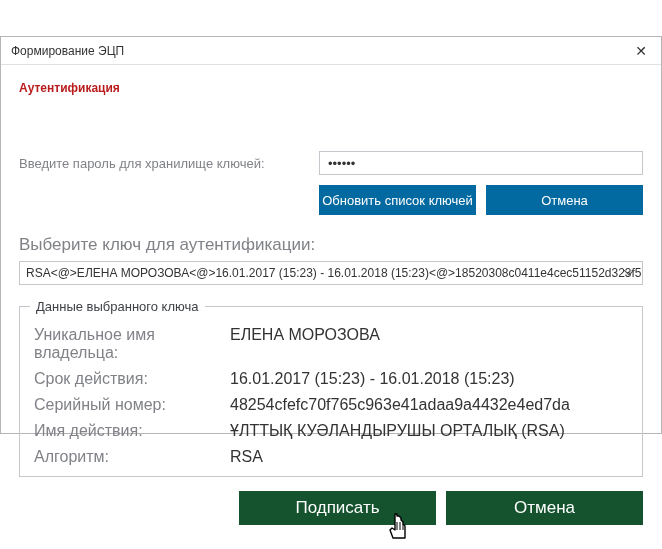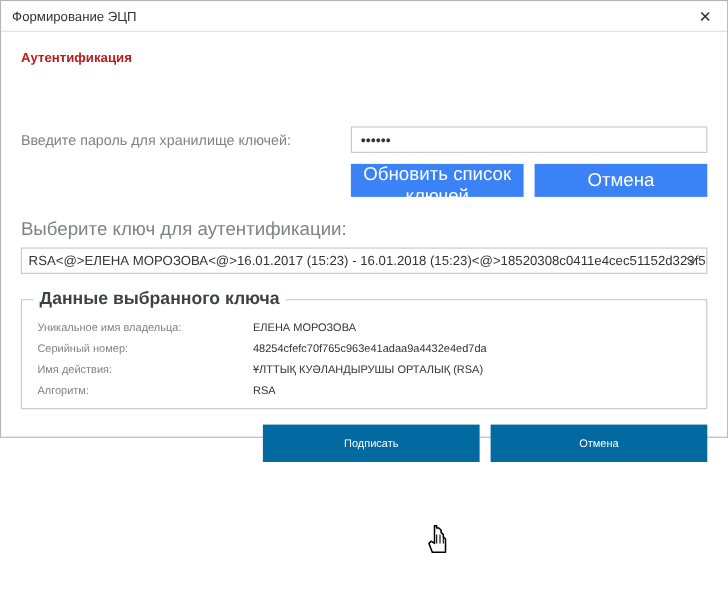--- a/index.html
+++ b/index.html
@@ -9,20 +9,21 @@
     width: 662px;
     height: 549px;
     overflow: hidden;
   }
   .window {
     width: 662px;
     height: 398px;
     border: 1px solid #b5b5b5;
     background: #fff;
     position: relative;
+    margin-top: 36px;
   }
   .titlebar {
     height: 28px;
     display: flex;
     align-items: center;
     justify-content: space-between;
     padding: 0 8px 0 10px;
     font-size: 12px;
     color: #333;
     border-bottom: 1px solid #e0e0e0;
@@ -72,24 +73,24 @@
     display: flex;
     gap: 10px;
     margin-top: 6px;
     margin-bottom: 20px;
     justify-content: flex-end;
     padding-left: 300px;
   }
   .btn {
     flex: 1;
     height: 30px;
-    background: #3b82f6;
+    background: #0369a1;
     color: #fff;
     border: none;
-    font-size: 17px;
+    font-size: 13px;
     font-family: inherit;
     cursor: default;
     text-align: center;
   }
   .select-label {
     font-size: 17px;
     color: #808288;
     margin-bottom: 6px;
   }
   .select-box {
@@ -116,50 +117,50 @@
     display: flex;
     align-items: center;
     justify-content: center;
   }
   fieldset.key-data {
     border: 1px solid #c5c7cc;
     padding: 12px 10px 10px 10px;
     margin-bottom: 14px;
   }
   fieldset.key-data legend {
-    font-size: 16px;
-    font-weight: 700;
+    font-size: 13px;
+    font-weight: 400;
     color: #3e4146;
     padding: 0 6px;
   }
   .kv-row {
     display: flex;
     margin-bottom: 8px;
-    font-size: 10px;
+    font-size: 16px;
   }
   .kv-row .klabel {
     width: 200px;
     color: #808288;
     padding-left: 4px;
   }
   .kv-row .kval {
     color: #333;
     flex: 1;
   }
   .footer-btns {
     display: flex;
     gap: 10px;
     margin-top: 6px;
     padding-left: 220px;
   }
   .footer-btns .btn {
     flex: 1;
     height: 34px;
-    background: #0369a1;
-    font-size: 10px;
+    background: #14532d;
+    font-size: 17px;
   }
   .cursor-img {
     position: absolute;
     left: 386px;
     top: 475px;
     pointer-events: none;
     z-index: 100;
   }
 </style>
 </head>
@@ -200,20 +201,24 @@
           </svg>
       </span>
     </div>
 
     <fieldset class="key-data">
       <legend>Данные выбранного ключа</legend>
 
       <div class="kv-row">
         <div class="klabel">Уникальное имя владельца:</div>
         <div class="kval">ЕЛЕНА МОРОЗОВА</div>
+      </div>
+      <div class="kv-row">
+        <div class="klabel">Срок действия:</div>
+        <div class="kval">16.01.2017 (15:23) - 16.01.2018 (15:23)</div>
       </div>
       <div class="kv-row">
         <div class="klabel">Серийный номер:</div>
         <div class="kval">48254cfefc70f765c963e41adaa9a4432e4ed7da</div>
       </div>
       <div class="kv-row">
         <div class="klabel">Имя действия:</div>
         <div class="kval">ҰЛТТЫҚ КУӘЛАНДЫРУШЫ ОРТАЛЫҚ (RSA)</div>
       </div>
       <div class="kv-row" style="margin-bottom:0;">

